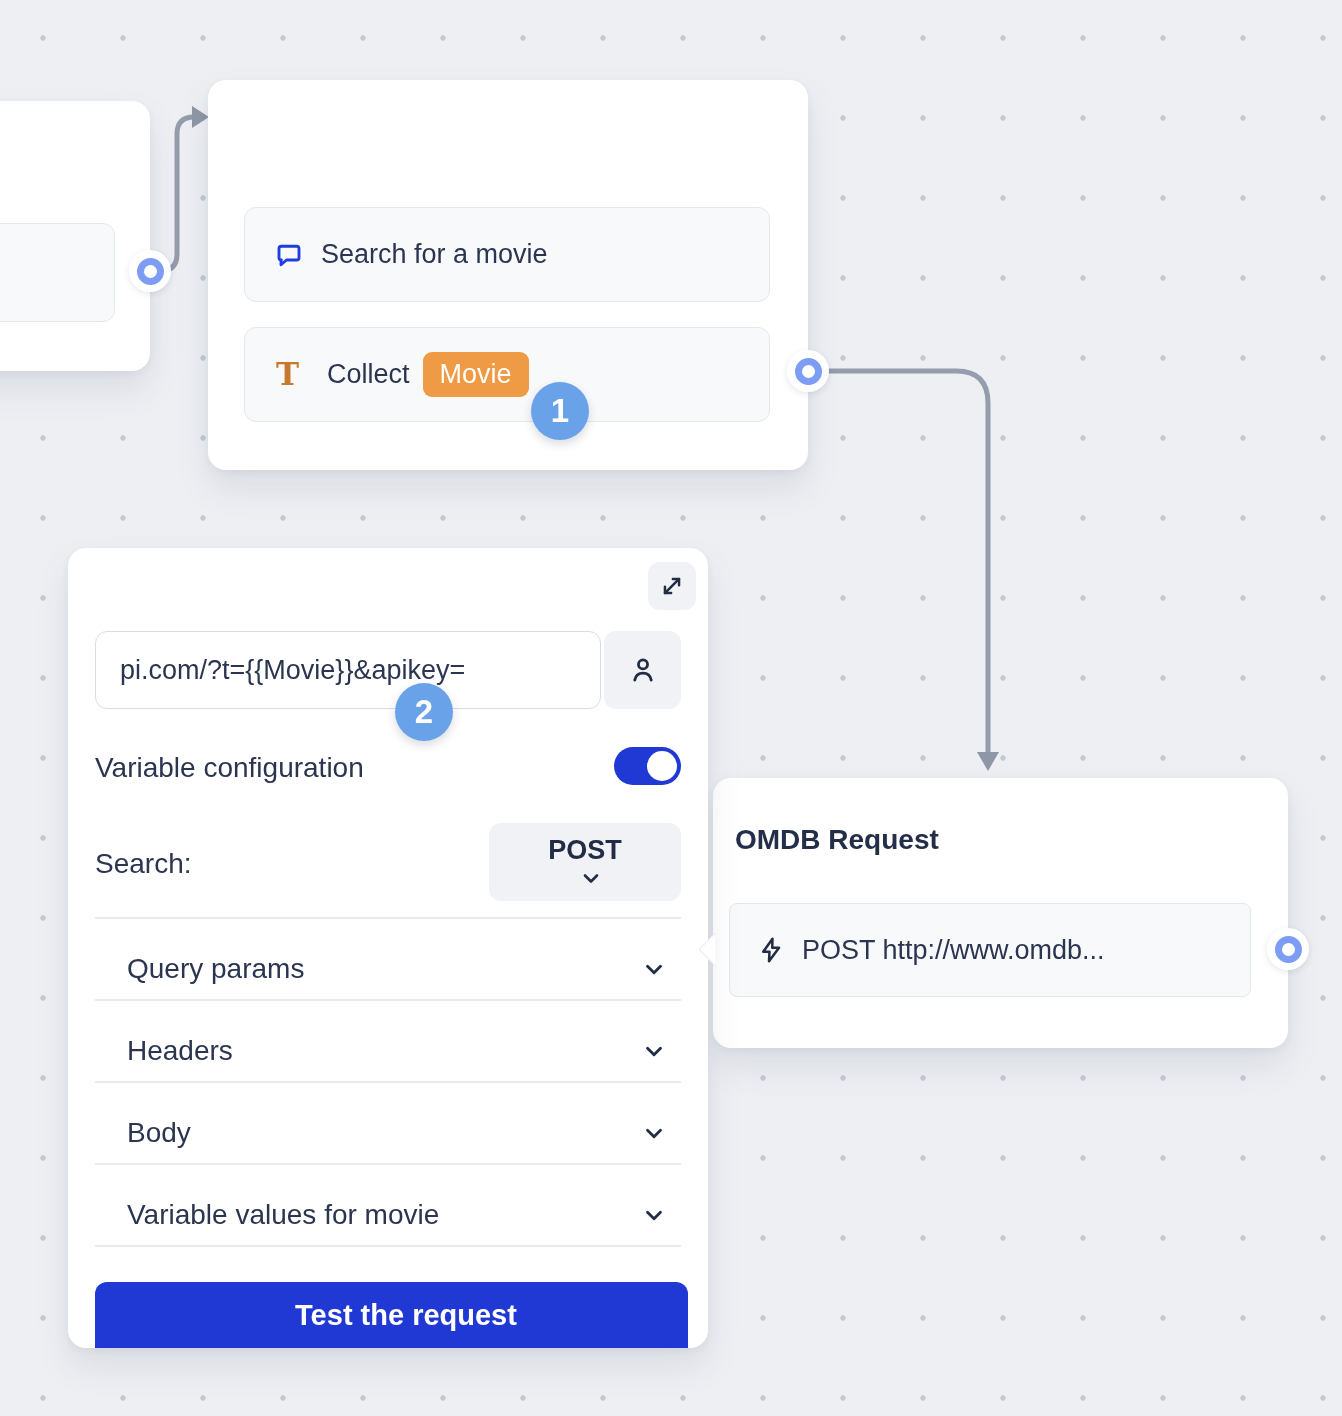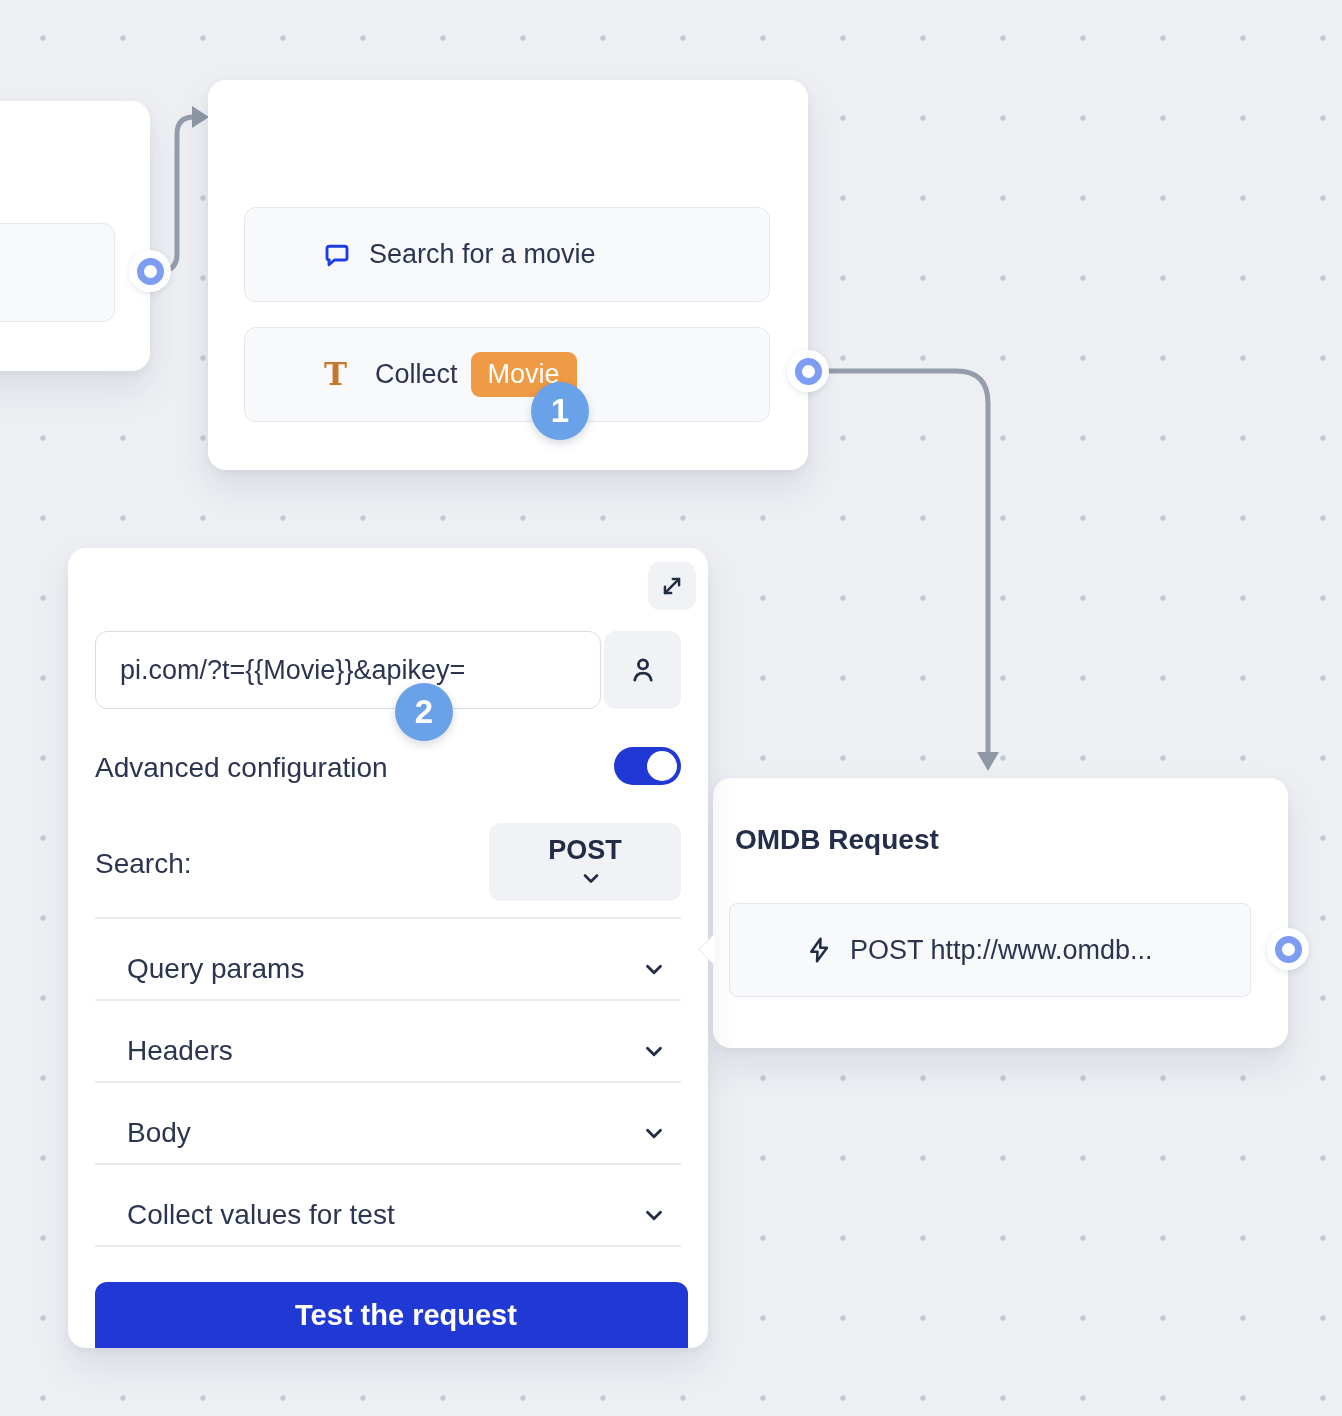--- a/index.html
+++ b/index.html
@@ -14,21 +14,21 @@
   }
   .abs{position:absolute;}
   .card{
     position:absolute;background:#ffffff;border-radius:18px;
     box-shadow:0 18px 34px rgba(45,55,85,.10),0 3px 8px rgba(45,55,85,.05);
     z-index:2;
   }
   .node-title{font-size:28px;font-weight:600;color:#242e49;}
   .node-item{
     position:absolute;background:#f8f9fb;border:1.5px solid #e4e7ed;border-radius:12px;
-    display:flex;align-items:center;box-sizing:border-box;padding-left:48px;
+    display:flex;align-items:center;box-sizing:border-box;
   }
   .node-item .itm-label{font-size:27px;color:#2b3550;white-space:nowrap;}
   .icon{display:inline-flex;align-items:center;justify-content:center;flex:0 0 auto;}
   .var-badge{
     display:inline-block;background:#ef9a44;color:#fff;font-size:27px;
     padding:7px 17px;border-radius:9px;margin-left:13px;
   }
   .t-glyph{font-family:"DejaVu Serif","Liberation Serif",serif;font-size:31px;font-weight:600;color:#c7782e;line-height:1;}
   .port{position:absolute;z-index:4;width:42px;height:42px;margin:-21px 0 0 -21px;border-radius:50%;
     background:rgba(255,255,255,.95);box-shadow:0 2px 6px rgba(45,55,85,.12);
@@ -113,21 +113,21 @@
 
   <input class="url-input" style="left: 27px; top: 83px; width: 506px; height: 78px;" value="pi.com/?t={{Movie}}&amp;apikey=">
 
   <button class="gray-btn" style="left:536px;top:83px;width:77px;height:78px;">
     <svg class="stroke-ic" width="32" height="32" viewBox="0 0 24 24" style="stroke-width:2.1;">
       <circle cx="12" cy="7.8" r="3.4"></circle>
       <path d="M5.8 19.6c.7-3.5 3.2-5.2 6.2-5.2s5.5 1.7 6.2 5.2"></path>
     </svg>
   </button>
 
-  <div class="abs panel-label" style="left:27px;top:204px;">Advanced configuration</div>
+  <div class="abs panel-label" style="left:27px;top:204px;">Variable configuration</div>
   <div class="toggle" style="left:546px;top:199px;">
     <span class="knob"></span>
   </div>
 
   <div class="abs panel-label" style="left:27px;top:300px;">Search:</div>
   <button class="gray-btn" style="left:421px;top:275px;width:192px;height:78px;">
     <span style="font-size:27px;font-weight:600;color:#222c44;">POST</span>
     <svg class="stroke-ic" width="24" height="24" viewBox="0 0 24 24" style="margin-left:12px;stroke-width:2.6;">
         <path d="M6 9.5l6 6 6-6"></path>
       </svg>
@@ -153,21 +153,21 @@
 
   <div class="acc-row" style="top:535px;">
     <span class="acc-label">Body</span>
     <svg class="stroke-ic chev" width="26" height="26" viewBox="0 0 24 24" style="stroke-width:2.6;">
         <path d="M6 9.5l6 6 6-6"></path>
       </svg>
   </div>
   <div class="divider" style="top:615px;"></div>
 
   <div class="acc-row" style="top:617px;">
-    <span class="acc-label">Collect values for test</span>
+    <span class="acc-label">Variable values for movie</span>
     <svg class="stroke-ic chev" width="26" height="26" viewBox="0 0 24 24" style="stroke-width:2.6;">
         <path d="M6 9.5l6 6 6-6"></path>
       </svg>
   </div>
   <div class="divider" style="top:697px;"></div>
 
   <button class="primary-btn" style="left:27px;top:734px;width:593px;height:90px;">Test the request</button>
 </div>
 <div class="step-badge" style="left:424px;top:712px;">2</div>
 

